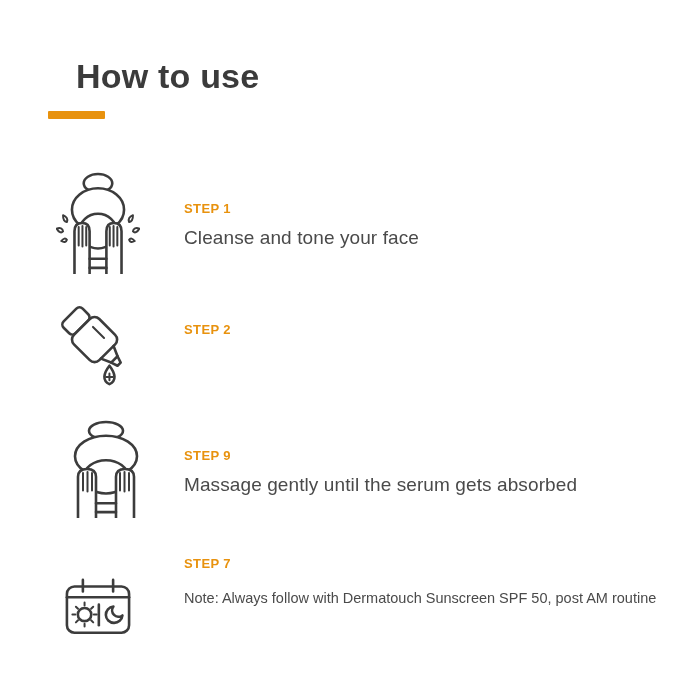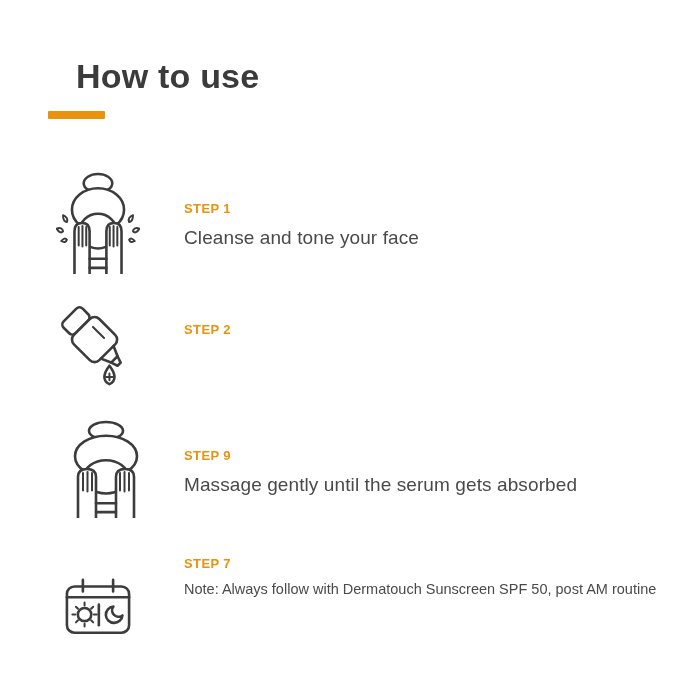--- a/index.html
+++ b/index.html
@@ -46,21 +46,21 @@
   .step-text-4{top:554px;}
   .step-label{
     font-size:13px;font-weight:700;color:var(--accent);
     letter-spacing:0.4px;line-height:19px;margin-bottom:6px;
   }
   .step-desc{
     font-size:19px;color:var(--body);line-height:27px;
     letter-spacing:0.1px;white-space:pre-line;
   }
   .step-note{
-    font-size:14.5px;color:var(--body);line-height:19px;margin-top:7px;
+    font-size:14.5px;color:var(--body);line-height:19px;margin-top:16px;
   }
 </style>
 </head>
 <body>
 
 <div class="page">
 
   <h1 class="page-title">How to use</h1>
   <div class="accent-bar"></div>
 

